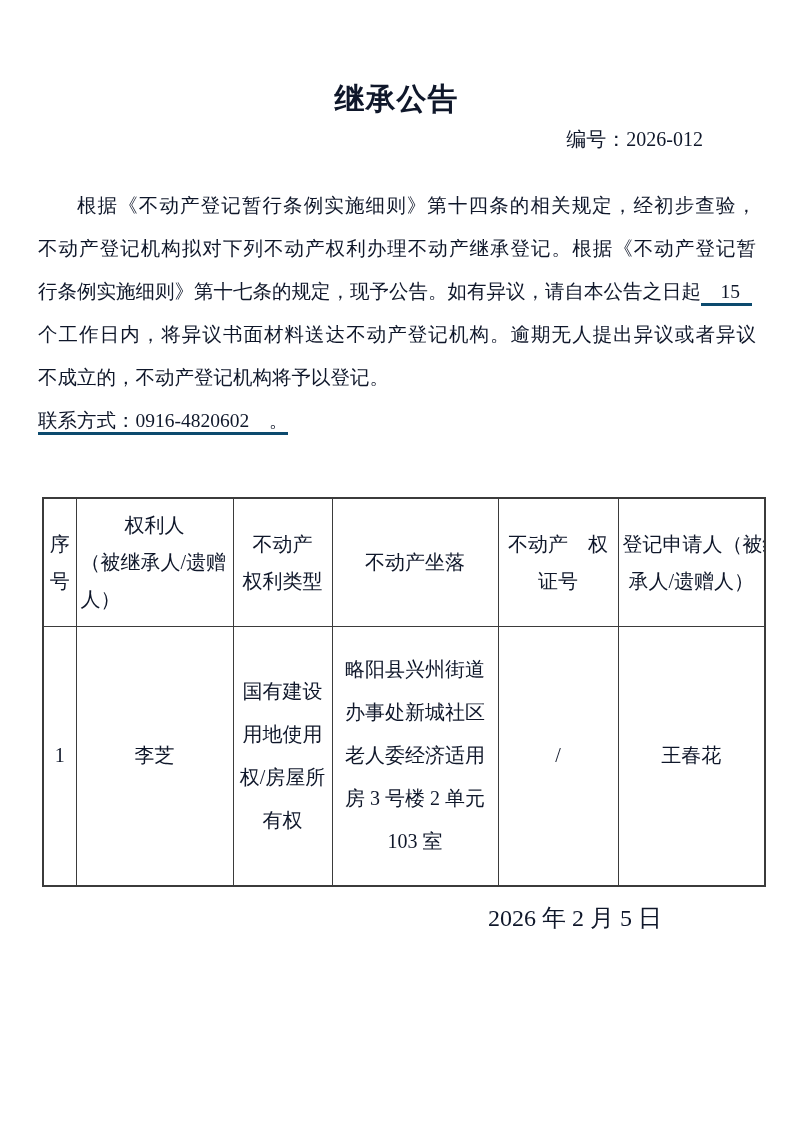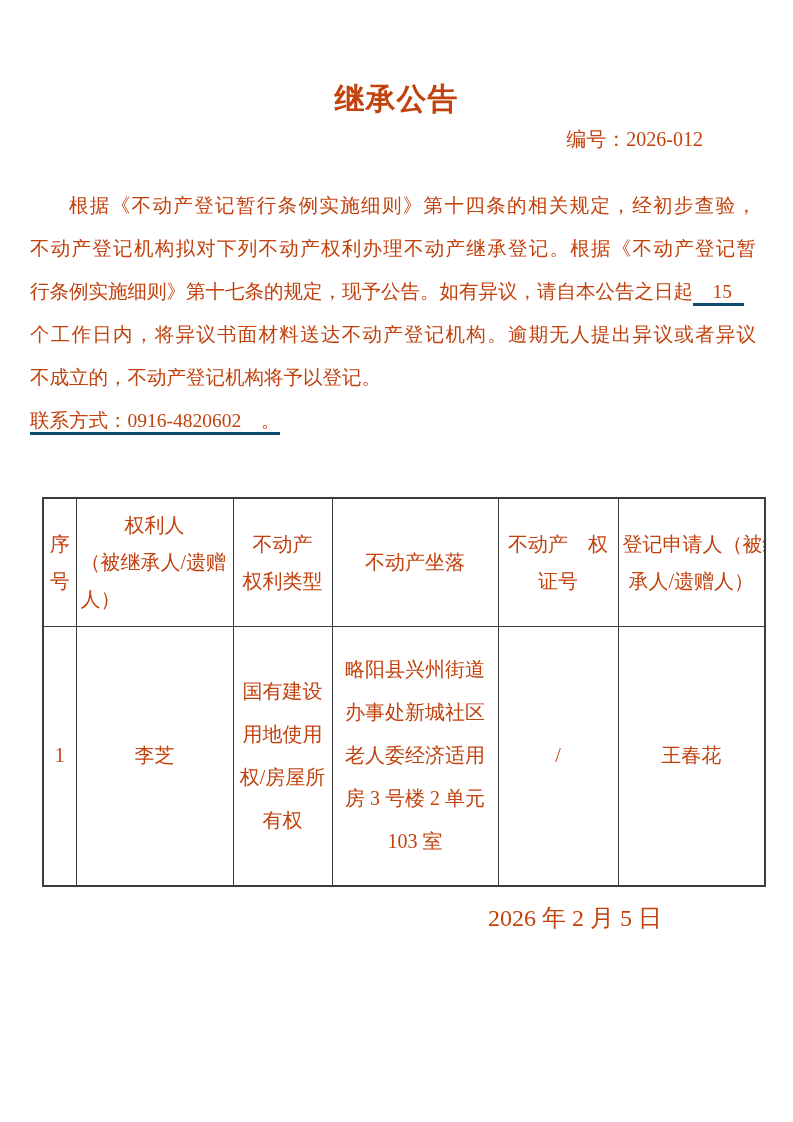--- a/index.html
+++ b/index.html
@@ -1,20 +1,20 @@
 <!DOCTYPE html>
 <html><head>
 <meta charset="utf-8">
 <style>
   html,body{margin:0;padding:0;background:#ffffff;}
   .page{
     position:relative;
     width:793px;height:1122px;
     background:#ffffff;
-    color:#c2410c;
+    color:#0f172a;
     font-family:"Liberation Serif","DejaVu Serif",serif;
     overflow:hidden;
   }
   
   .title{
     padding-top:82px;
     text-align:center;
     font-size:30px;
     font-weight:bold;
     letter-spacing:1px;
@@ -22,21 +22,21 @@
   }
   .docnum{
     margin-top:12px;
     text-align:right;
     padding-right:90px;
     font-size:20px;
     line-height:24px;
   }
   
   .body{
-    margin:33px 37px 0 30px;
+    margin:33px 37px 0 38px;
     font-size:19.5px;
   }
   .bline{
     height:43px;
     line-height:43px;
     white-space:nowrap;
   }
   .just{
     white-space:normal;
     text-align:justify;

